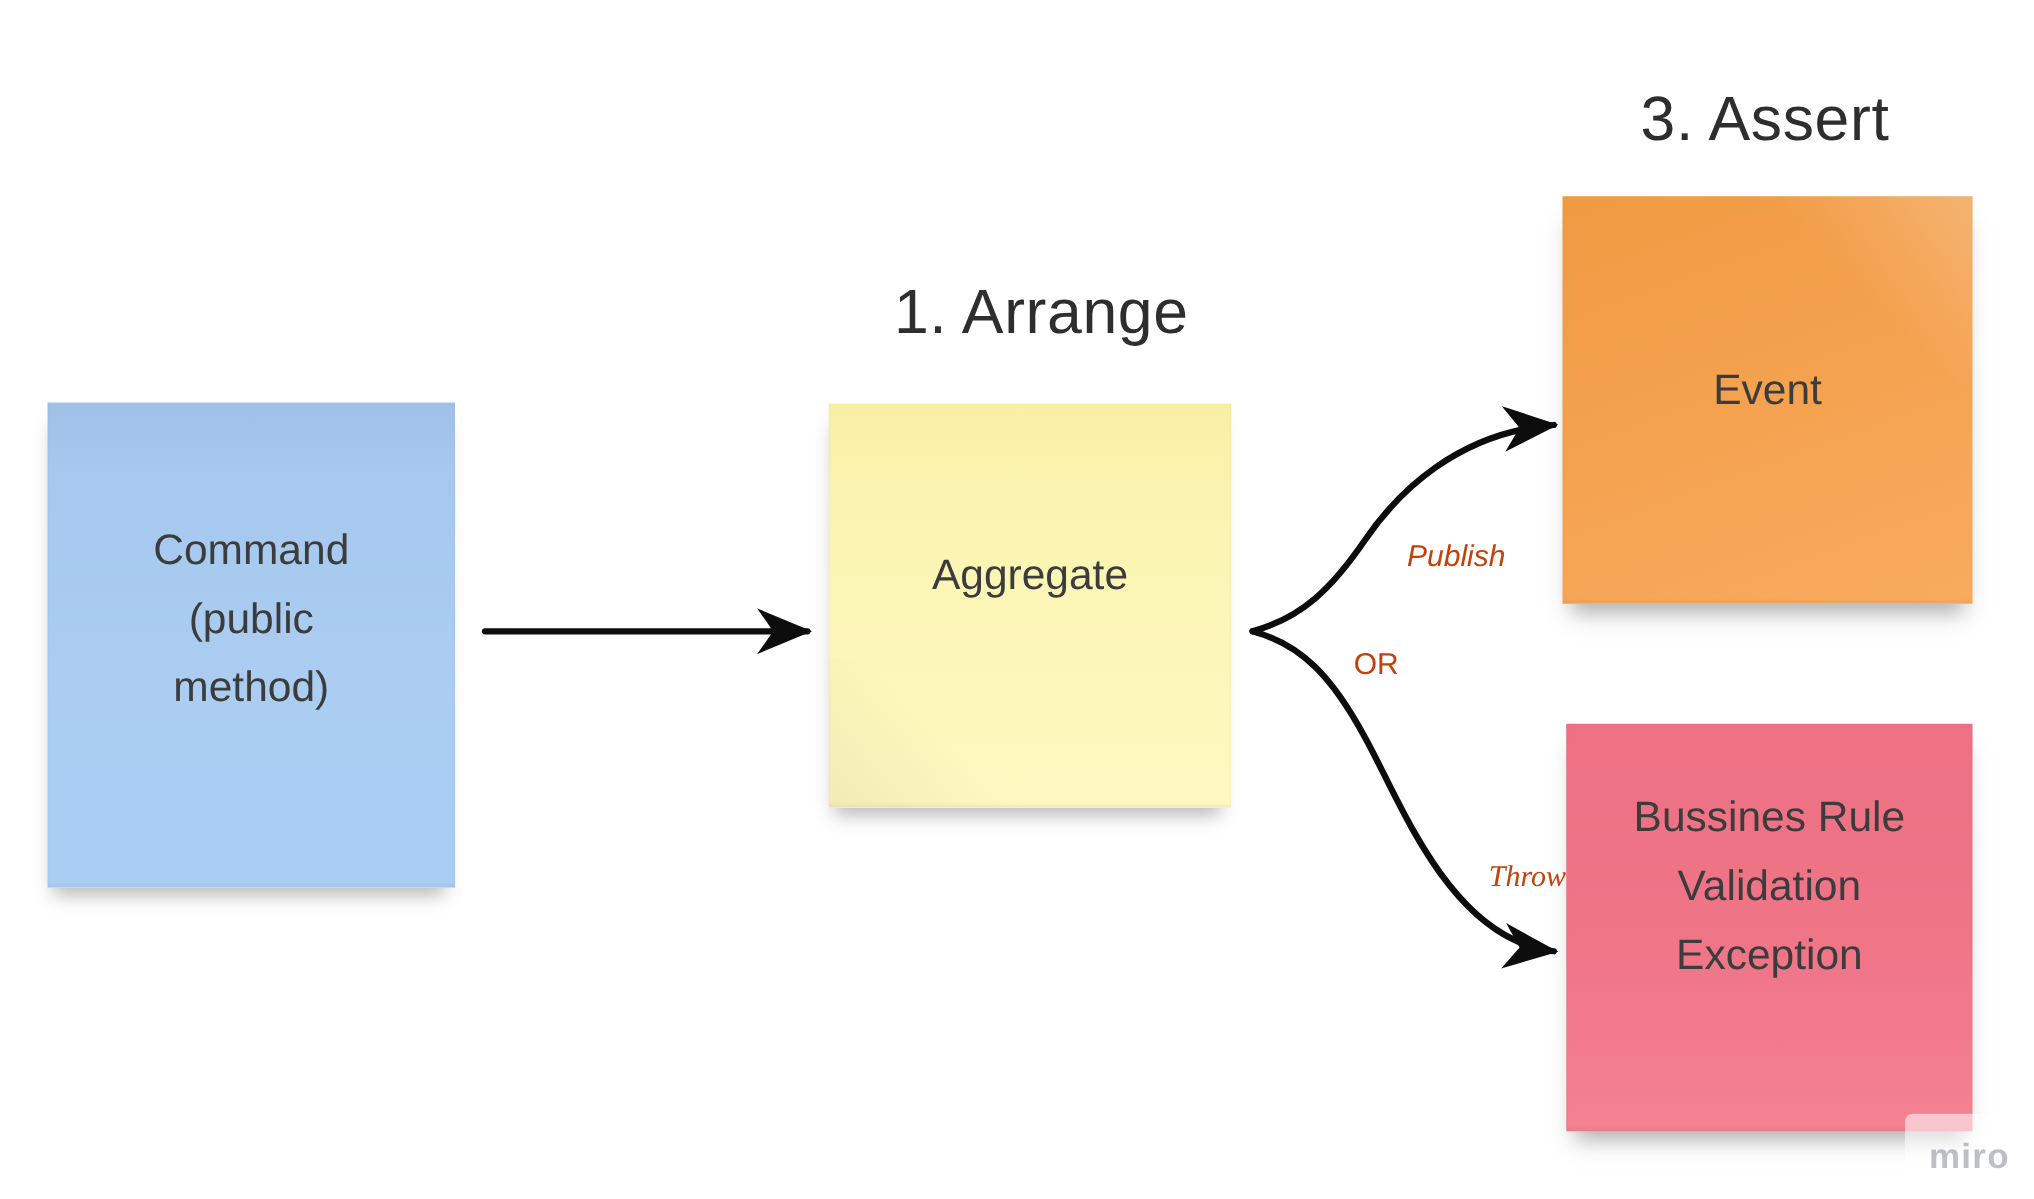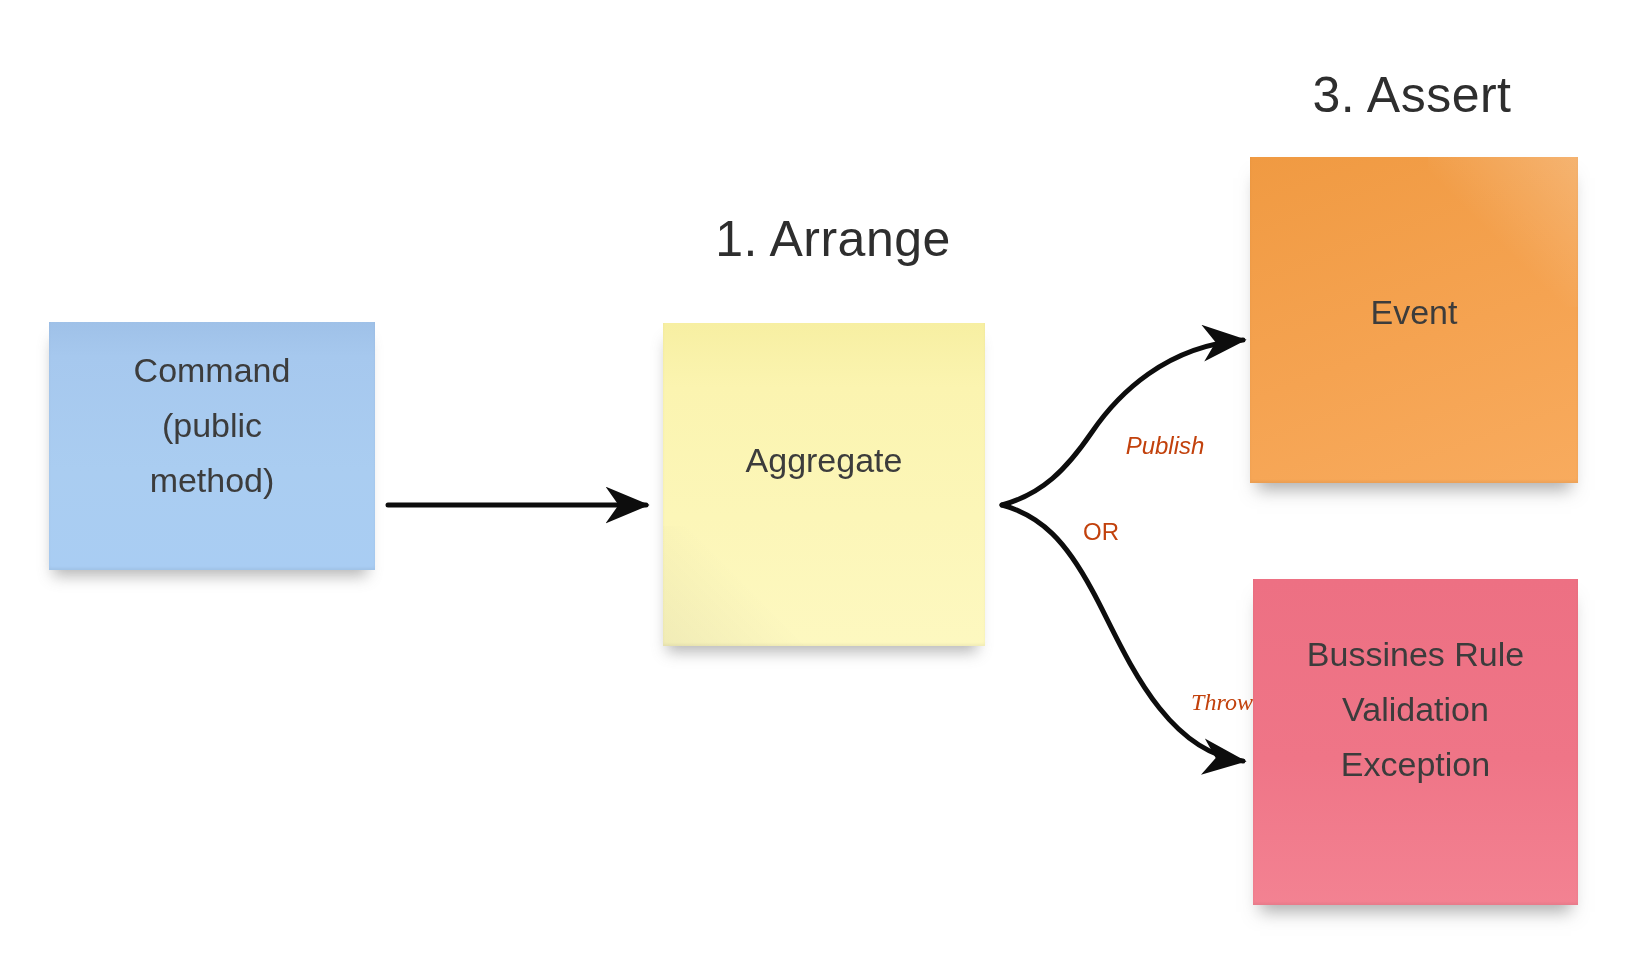--- a/index.html
+++ b/index.html
@@ -16,32 +16,32 @@
   .heading{
     position:absolute;
     transform:translate(-50%,-50%);
     font-size:50px;
     line-height:56px;
     color:#2e2e2e;
     white-space:nowrap;
     letter-spacing:0.5px;
   }
   .heading.act{left:196px;top:250px;}
-  .heading.arrange{left:833px;top:239px;}
+  .heading.arrange{left:833px;top:249px;}
   .heading.assert{left:1412px;top:95px;text-align:center;}
 
   .note{
     position:absolute;
     display:flex;align-items:center;justify-content:center;
     text-align:center;
     font-size:34px;line-height:55px;color:#3c3c3c;
   }
   .note .note-text{position:relative;}
   .note-blue{
-    left:49px;top:322px;width:326px;height:248px;
+    left:38px;top:322px;width:326px;height:388px;
     background:linear-gradient(180deg,#9fc1e8 0%,#a6c8ee 14%,#aacdf1 60%,#a9cdf3 100%);
     box-shadow:-2px 12px 14px -6px rgba(95,95,95,.45), inset 0 -2px 3px rgba(0,0,0,.05);
   }
   .note-yellow{
     left:663px;top:323px;width:322px;height:323px;
     background:linear-gradient(180deg,#f7efa2 0%,#fbf4b0 20%,#fdf8c0 100%);
     box-shadow:-2px 12px 14px -6px rgba(95,95,95,.45), inset 0 -2px 3px rgba(0,0,0,.05);
   }
   .note-orange{
     left:1250px;top:157px;width:328px;height:326px;
@@ -125,14 +125,17 @@
 
   <div class="note note-orange">
     <span class="sheen-tr"></span>
     <div class="note-text">Event</div>
   </div>
 
   <div class="edge-label it label-publish">Publish</div>
   <div class="edge-label label-or">OR</div>
   <div class="edge-label it label-throw">Throw</div>
 
+  <div class="watermark">
+    <span class="watermark-text">miro</span>
+  </div>
 
 </div>
 
 </body></html>

